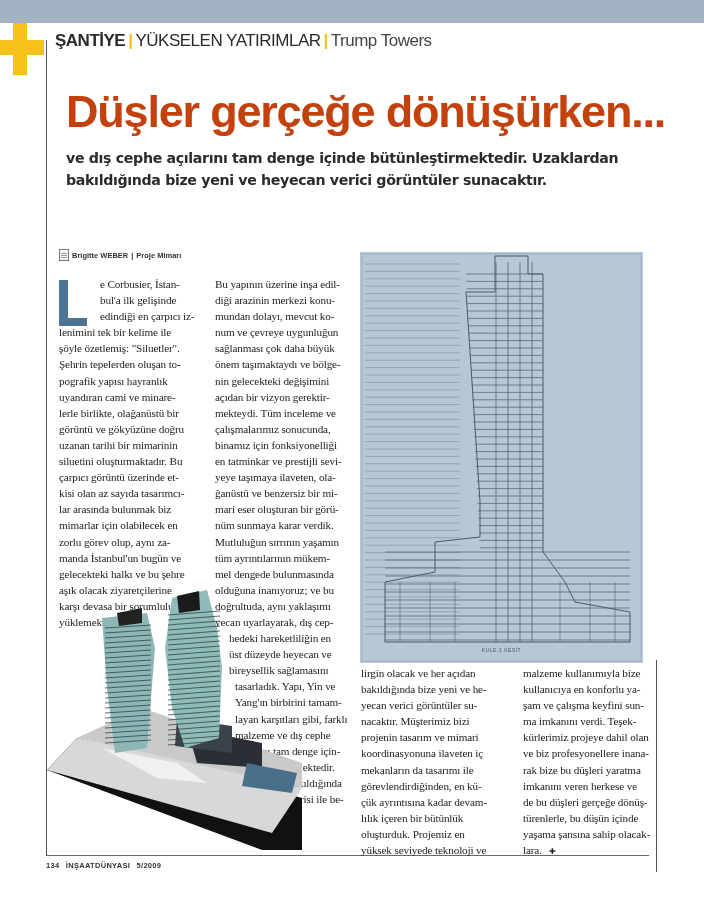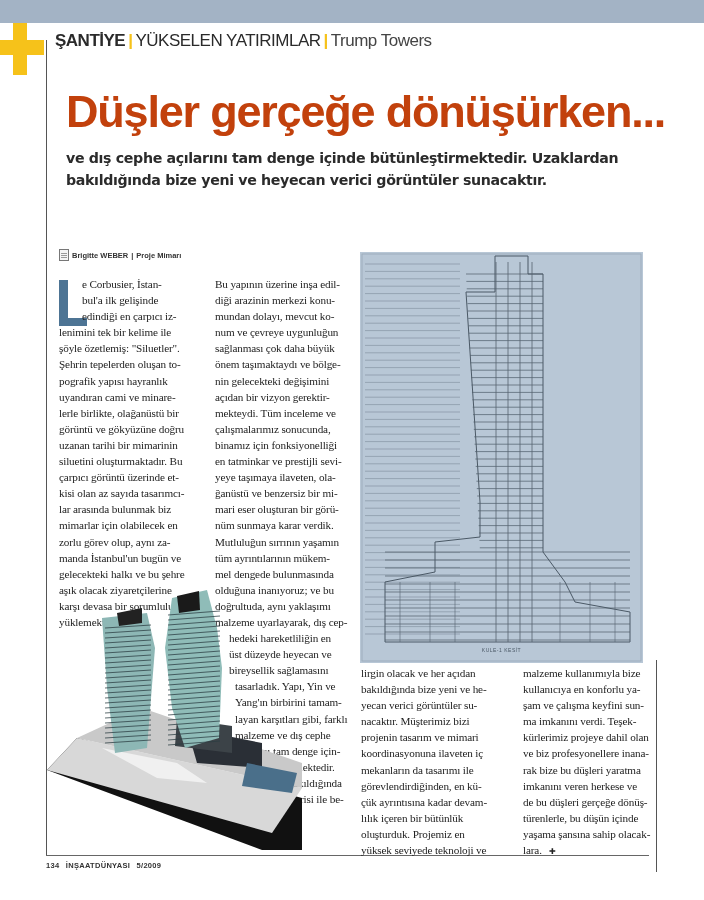--- a/index.html
+++ b/index.html
@@ -39,21 +39,21 @@
     font-family: "Liberation Sans", sans-serif; font-size: 7.5px; font-weight: bold; color: #333; }
   .doc-icon { width: 8px; height: 10px; border: 1px solid #777; background: #f4f4f4; position: relative; }
   .doc-icon::before { content: ""; position: absolute; left: 1px; right: 1px; top: 3px; height: 1px; background: #999; box-shadow: 0 2px 0 #999, 0 4px 0 #999; }
 
   .col { position: absolute; font-size: 11.2px; line-height: 16.1px; color: #222; letter-spacing: -0.15px; }
   .col span.ln { display: block; white-space: nowrap; }
   .col1 { left: 59px; top: 276px; width: 140px; }
   .col2 { left: 215px; top: 276px; width: 140px; }
   .col3 { left: 361px; top: 665px; width: 150px; }
   .col4 { left: 523px; top: 665px; width: 130px; }
-  .indent { padding-left: 23px; }
+  .indent { padding-left: 41px; }
   .dropcap {
     position: absolute; left: 59px; top: 280px; width: 19px; height: 46px;
   }
   .dropcap .v { position: absolute; left: 0; top: 0; width: 9px; height: 46px; background: #4d7494; }
   .dropcap .h { position: absolute; left: 0; top: 38px; width: 28px; height: 8px; background: #4d7494; }
 
   .blueprint {
     position: absolute; left: 360px; top: 252px; width: 283px; height: 411px;
     background: #b8c7d6;
   }
@@ -139,21 +139,21 @@
     <span class="ln">en tatminkar ve prestijli sevi-</span>
     <span class="ln">yeye taşımaya ilaveten, ola-</span>
     <span class="ln">ğanüstü ve benzersiz bir mi-</span>
     <span class="ln">mari eser oluşturan bir görü-</span>
     <span class="ln">nüm sunmaya karar verdik.</span>
     <span class="ln">Mutluluğun sırrının yaşamın</span>
     <span class="ln">tüm ayrıntılarının mükem-</span>
     <span class="ln">mel dengede bulunmasında</span>
     <span class="ln">olduğuna inanıyoruz; ve bu</span>
     <span class="ln">doğrultuda, aynı yaklaşımı</span>
-    <span class="ln">malzeme uyarlayarak, dış cep-</span>
+    <span class="ln">yecan uyarlayarak, dış cep-</span>
     <span class="ln" style="padding-left: 14px;">hedeki hareketliliğin en</span>
     <span class="ln" style="padding-left: 14px;">üst düzeyde heyecan ve</span>
     <span class="ln" style="padding-left: 14px;">bireysellik sağlamasını</span>
     <span class="ln" style="padding-left: 20px;">tasarladık. Yapı, Yin ve</span>
     <span class="ln" style="padding-left: 20px;">Yang'ın birbirini tamam-</span>
     <span class="ln" style="padding-left: 20px;">layan karşıtları gibi, farklı</span>
     <span class="ln" style="padding-left: 20px;">malzeme ve dış cephe</span>
     <span class="ln" style="padding-left: 20px;">açılarını tam denge için-</span>
     <span class="ln" style="padding-left: 20px;">de bütünleştirmektedir.</span>
     <span class="ln" style="padding-left: 20px;">Uzaklardan bakıldığında</span>

